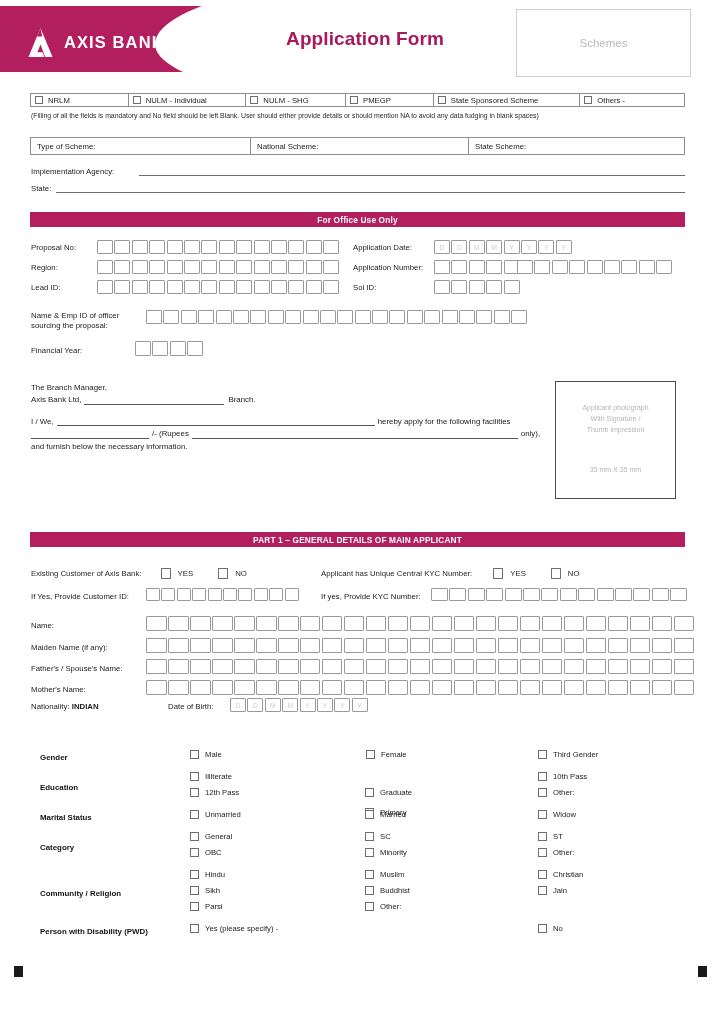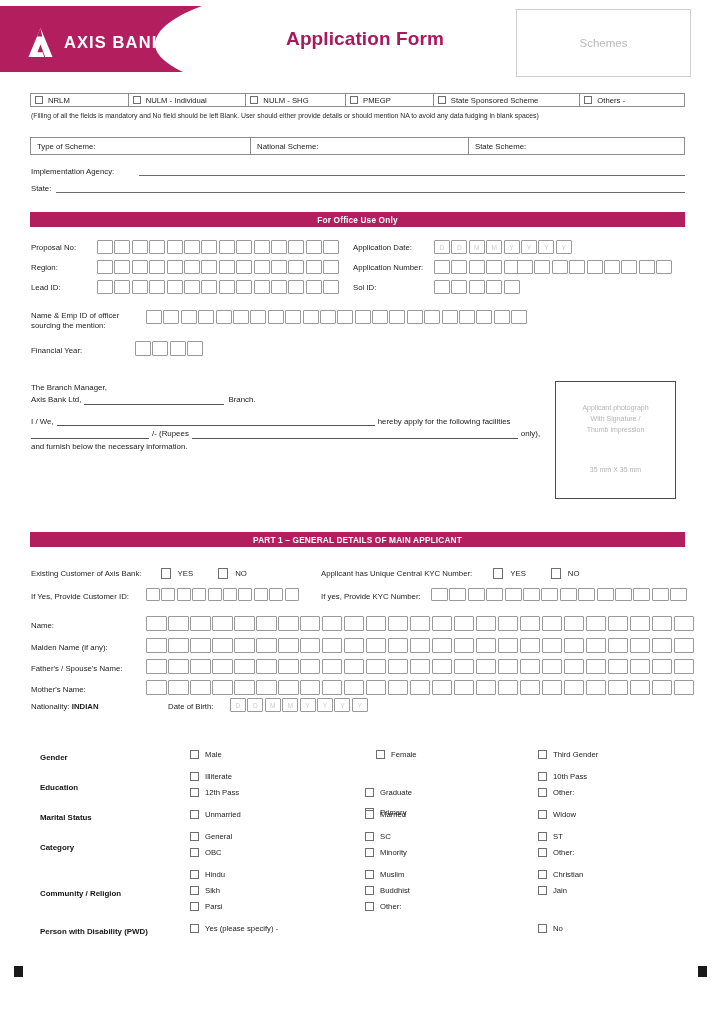--- a/index.html
+++ b/index.html
@@ -288,21 +288,21 @@
   <div class="lbl" style="left:353px; top:283px;">Sol ID:</div>
   <div class="comb spaced" id="solId" style="left:434px; top:280px;">
       <div class="cell" style="width: 16px; height: 14px;"></div>
       <div class="cell" style="width: 16px; height: 14px;"></div>
       <div class="cell" style="width: 16px; height: 14px;"></div>
       <div class="cell" style="width: 16px; height: 14px;"></div>
       <div class="cell" style="width: 16px; height: 14px;"></div>
     </div>
 
   <div class="lbl" style="left:31px; top:311px;">Name &amp; Emp ID of officer</div>
-  <div class="lbl" style="left:31px; top:321px;">sourcing the mention:</div>
+  <div class="lbl" style="left:31px; top:321px;">sourcing the proposal:</div>
   <div class="comb spaced" id="officerComb" style="left:146px; top:310px;">
       <div class="cell" style="width: 16px; height: 14px;"></div>
       <div class="cell" style="width: 16px; height: 14px;"></div>
       <div class="cell" style="width: 16px; height: 14px;"></div>
       <div class="cell" style="width: 16px; height: 14px;"></div>
       <div class="cell" style="width: 16px; height: 14px;"></div>
       <div class="cell" style="width: 16px; height: 14px;"></div>
       <div class="cell" style="width: 16px; height: 14px;"></div>
       <div class="cell" style="width: 16px; height: 14px;"></div>
       <div class="cell" style="width: 16px; height: 14px;"></div>
@@ -541,21 +541,21 @@
       <div class="cell" style="width: 16px; height: 14px;">Y</div>
       <div class="cell" style="width: 16px; height: 14px;">Y</div>
     </div>
 
   <div id="demoArea">
       <div class="demo-label" style="left: 40px; top: 752.65px;">Gender</div>
       <div class="opt" style="left: 190px; top: 750px;">
         <span class="cb"></span>
         <span>Male</span>
       </div>
-      <div class="opt" style="left: 376px; top: 750px; justify-content: center;">
+      <div class="opt" style="left: 366px; top: 750px; justify-content: center;">
         <span class="cb"></span>
         <span>Female</span>
       </div>
       <div class="opt" style="left: 538px; top: 750px;">
         <span class="cb"></span>
         <span>Third Gender</span>
       </div>
       <div class="demo-label" style="left: 40px; top: 782.6px;">Education</div>
       <div class="opt" style="left: 190px; top: 771.8px;">
         <span class="cb"></span>

